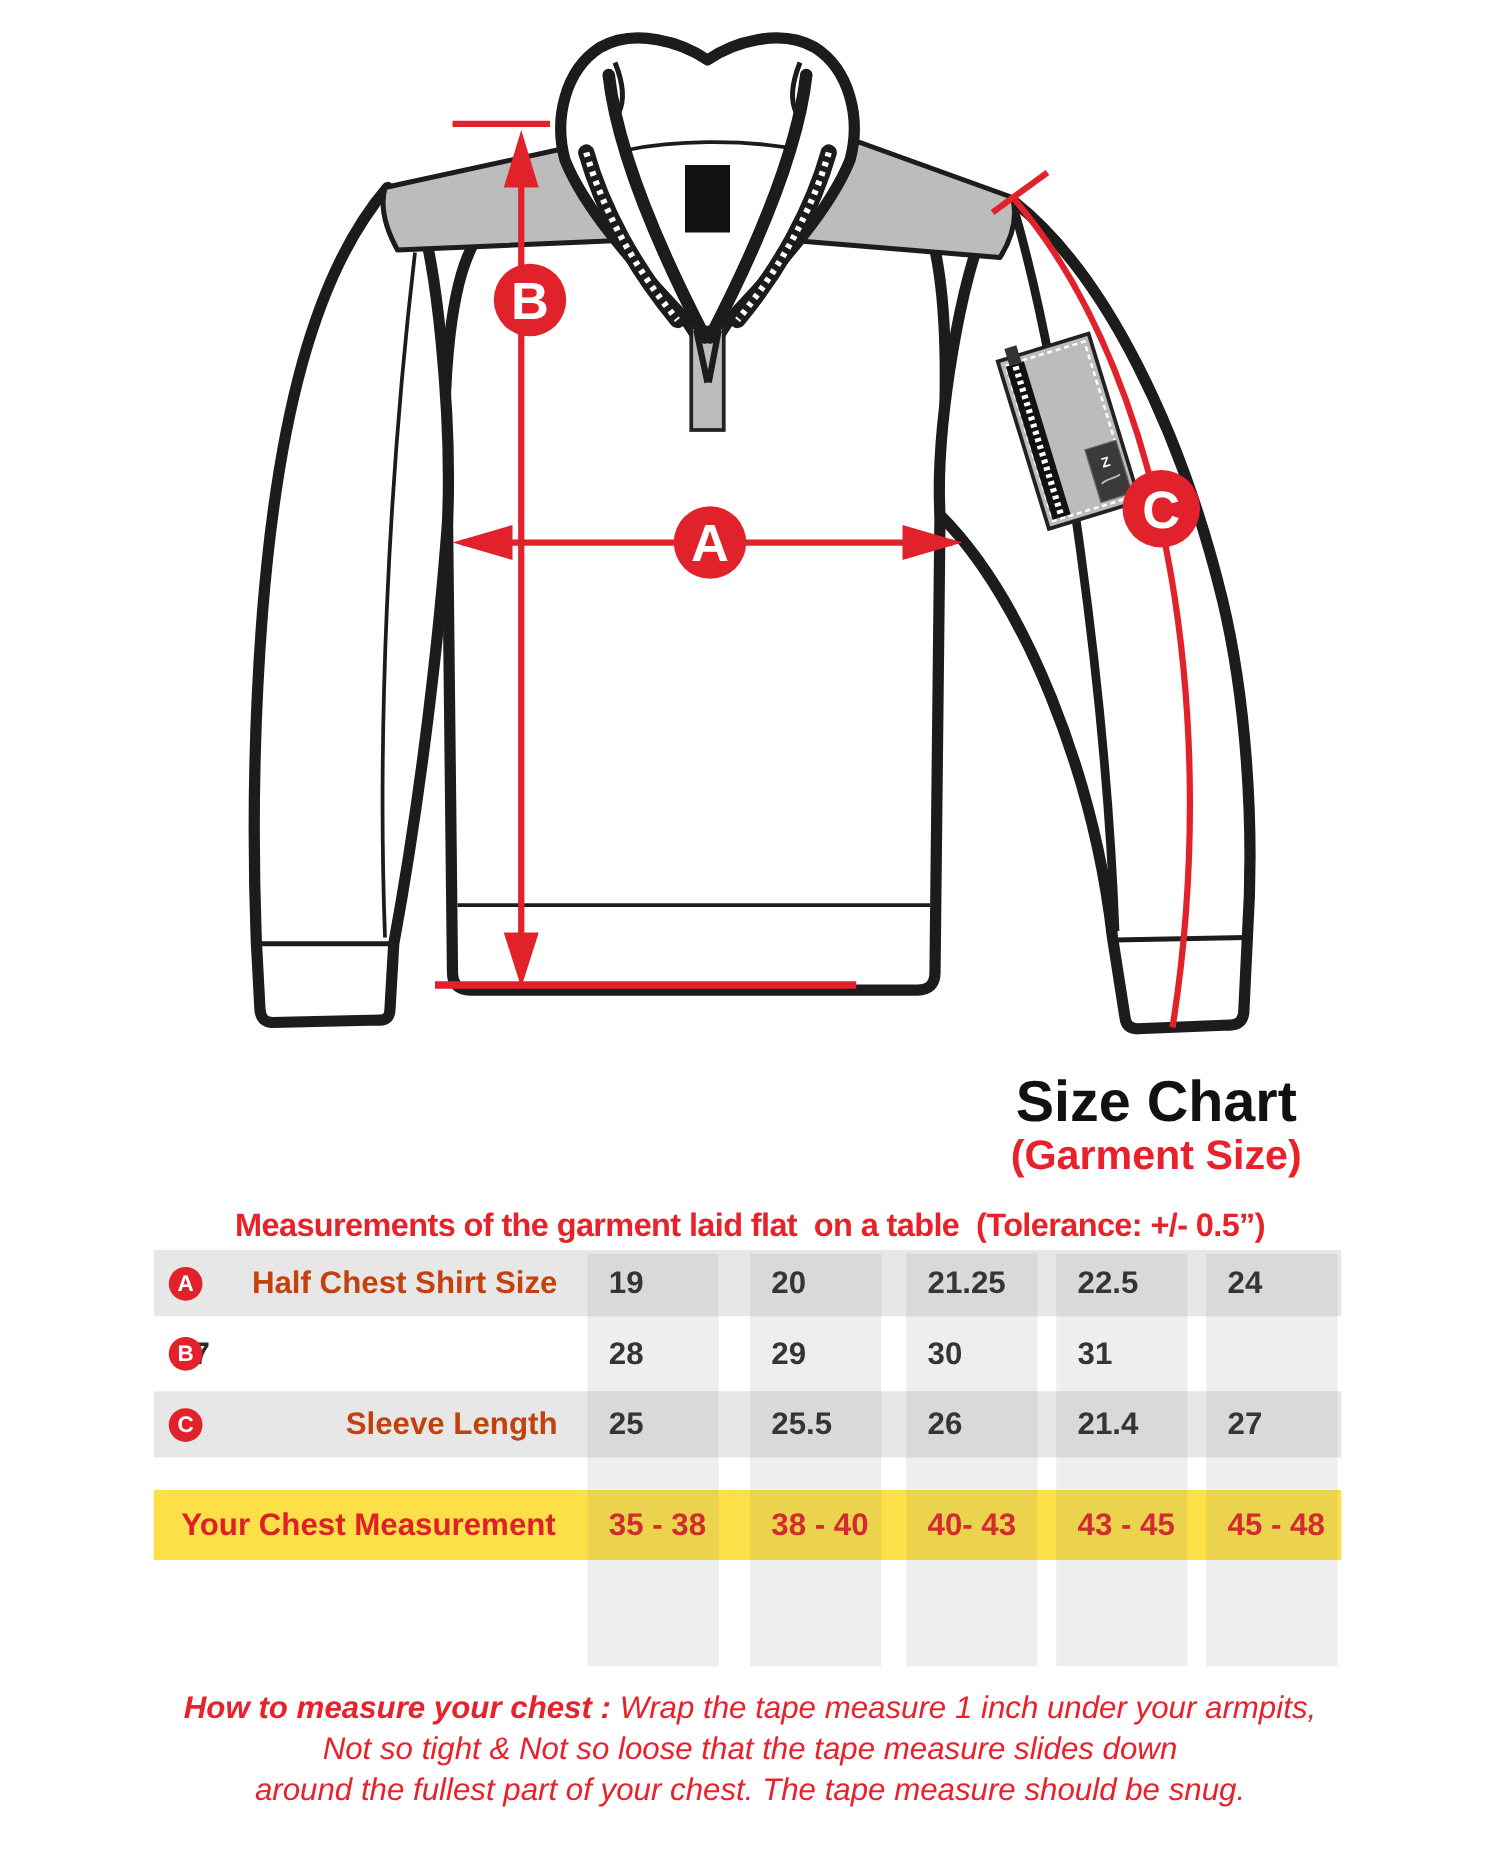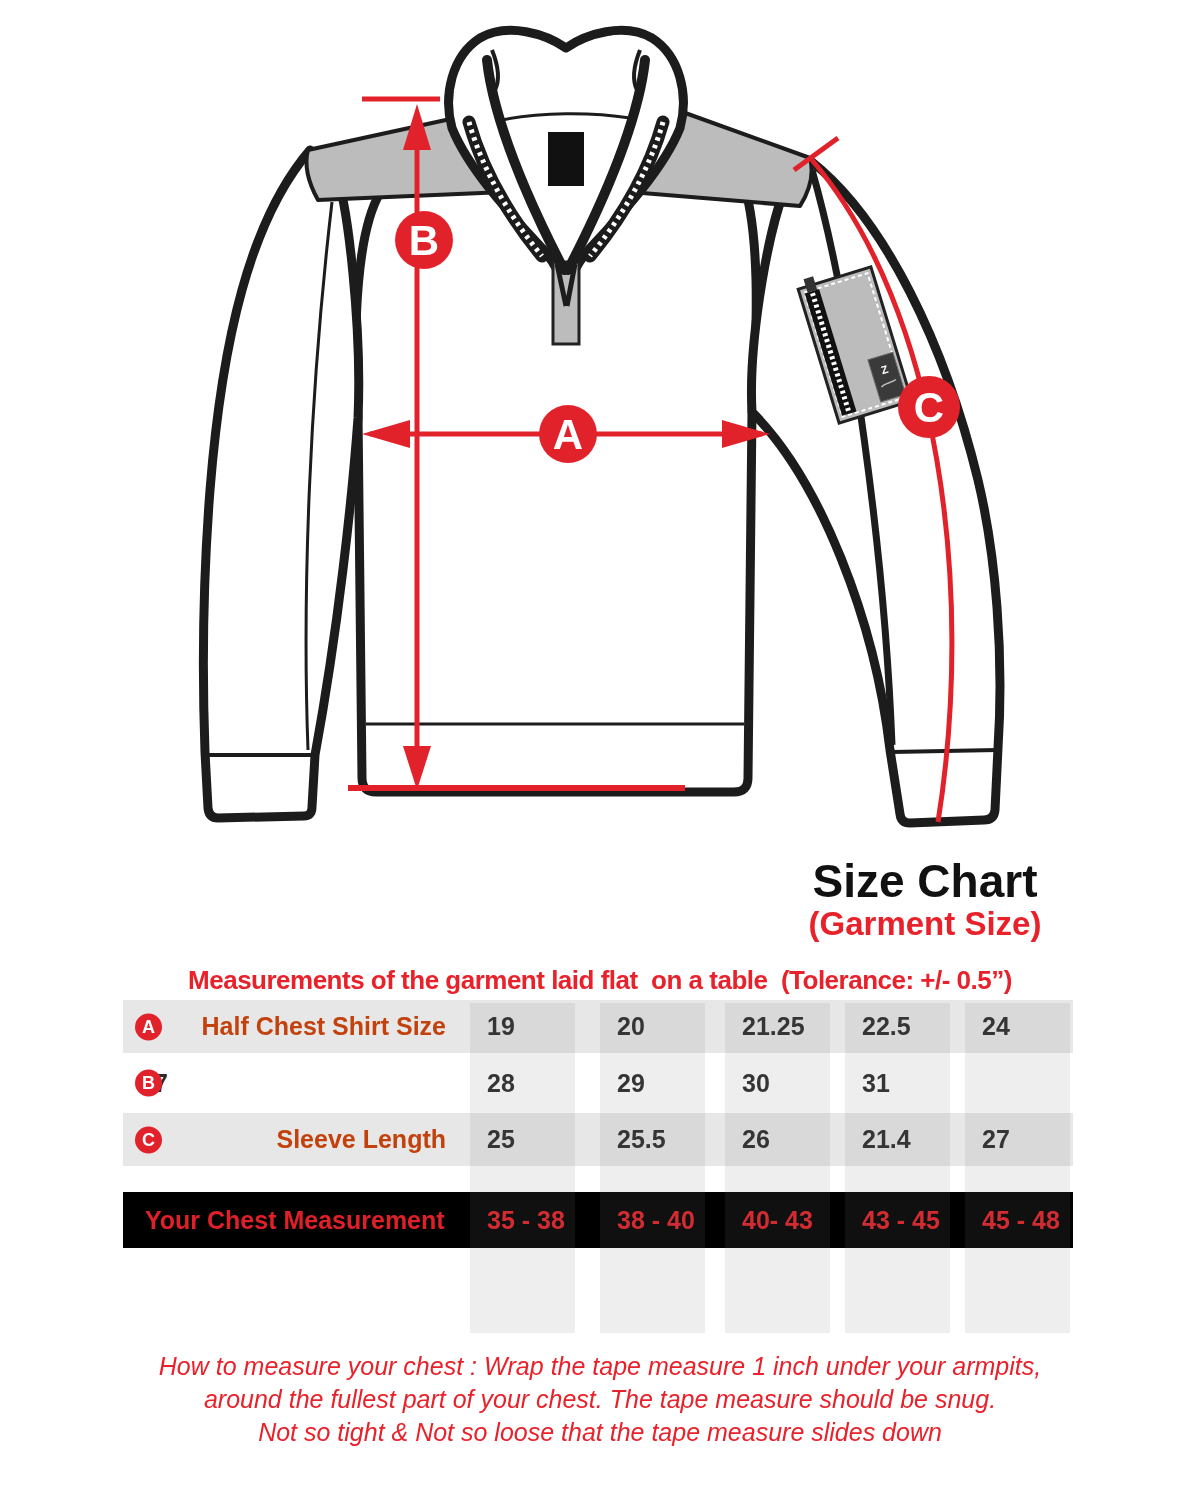--- a/index.html
+++ b/index.html
@@ -21,30 +21,30 @@
   .trow{position:relative;display:grid;grid-template-columns:347px 130px 125px 120px 120px 108px;
         align-items:center;width:950px;}
   .trow .cell{padding-left:17px;font-size:25px;font-weight:bold;color:#2b2b2b;}
   .trow .rlabel{text-align:right;padding-right:24px;font-size:25px;font-weight:bold;color:#c2410c;}
   .hrow{height:70px;}
   .hrow .hlabel{text-align:left;padding-left:20px;font-size:25px;font-weight:bold;color:#2b2b2b;}
   .band{background:#e7e7e7;}
   .rowA,.rowC{height:53px;}
   .rowB{height:60px;}
   .gaprow{height:26px;}
-  .yellow{height:56px;background:#000000;}
+  .yellow{height:56px;background:#fde047;}
   .yellow .rlabel{text-align:left;padding-left:22px;color:#e02028;}
   .yellow .cell{color:#e02028;}
   .badge{position:absolute;left:12px;top:50%;transform:translateY(-50%);
          width:27px;height:27px;border-radius:50%;background:#e2222b;color:#fff;
          font-size:18px;font-weight:bold;text-align:center;line-height:27px;}
 
   .footer{position:absolute;left:10px;top:1350px;width:1180px;text-align:center;
           color:#e8212a;font-size:25px;font-style:italic;line-height:33px;}
-  .footer .lead{font-weight:normal;}
+  .footer .lead{font-weight:bold;}
 </style>
 </head>
 <body>
 
 <div class="page">
 
   <svg class="garment" viewBox="0 0 1020 830">
 
     <path d="M 318 405 C 312 310 318 220 340 183 L 412 116 L 640 114 L 702 168 C 720 220 718 310 712 402 L 708 768 Q 708 782 694 782 L 336 782 Q 322 782 322 768 Z" fill="#ffffff" stroke="#1c1c1c" stroke-width="9" stroke-linejoin="round"></path>
 
@@ -172,17 +172,17 @@
     <div class="stripe s1"></div>
     <div class="stripe s2"></div>
     <div class="stripe s3"></div>
     <div class="stripe s4"></div>
   </div>
 
   <div class="footer">
     <div class="fline">
       <span class="lead">How to measure your chest : </span><span>Wrap the tape measure 1 inch under your armpits,</span>
     </div>
+    <div class="fline">Not so tight &amp; Not so loose that the tape measure slides down</div>
     <div class="fline">around the fullest part of your chest. The tape measure should be snug.</div>
-    <div class="fline">Not so tight &amp; Not so loose that the tape measure slides down</div>
   </div>
 
 </div>
 
 </body></html>

